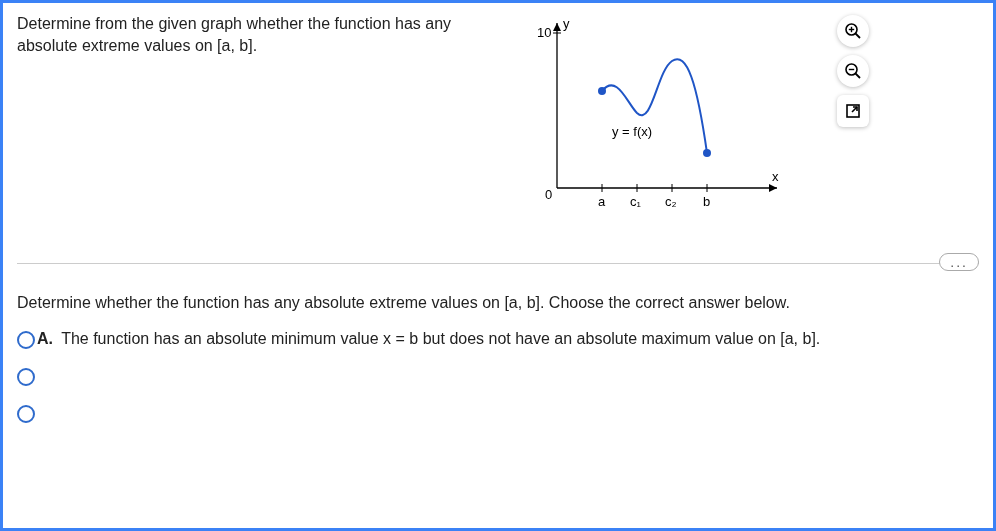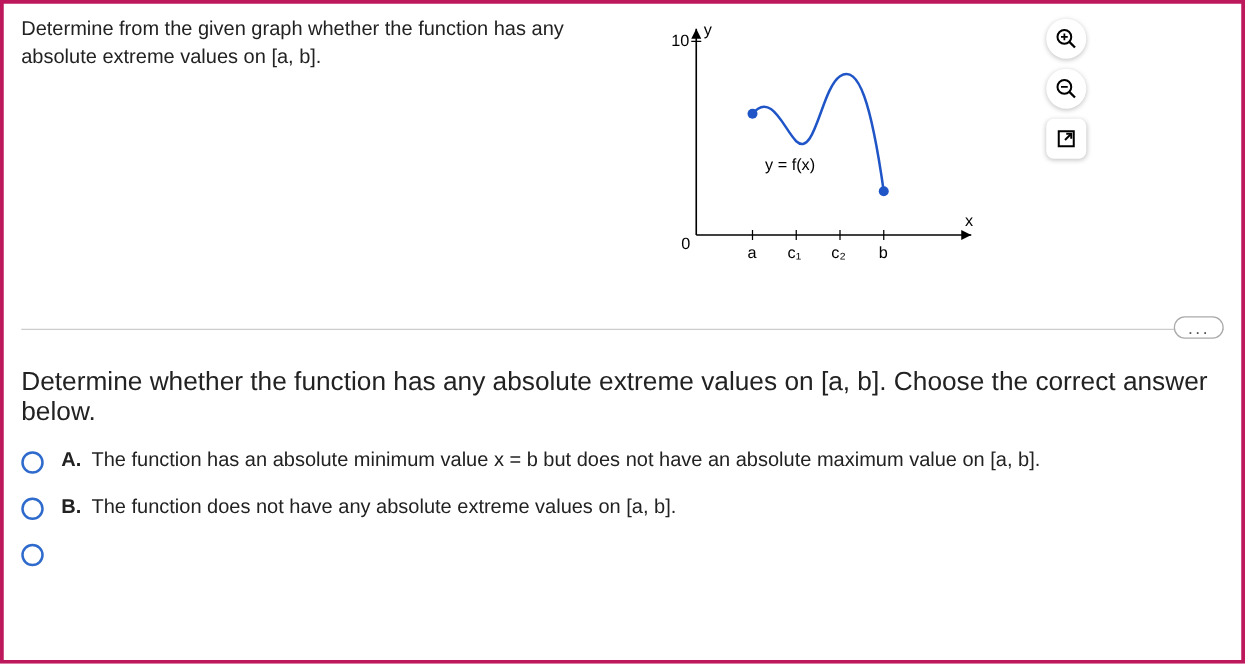--- a/index.html
+++ b/index.html
@@ -1,29 +1,29 @@
 <!DOCTYPE html>
 <html><head>
   <meta charset="utf-8">
   <style>
     * { box-sizing: border-box; margin: 0; padding: 0; }
     body { font-family: Arial, sans-serif; font-size: 16px; color: #222; background: #fff; }
-    .container { width: 996px; height: 531px; border: 3px solid #be185d; padding: 10px 14px; position: relative; }
+    .container { width: 996px; height: 531px; border: 3px solid #3b82f6; padding: 10px 14px; position: relative; }
     .top-section { display: flex; gap: 20px; }
     .question-text { flex: 1; max-width: 480px; line-height: 1.4; font-size: 16px; }
     .graph-area { width: 290px; height: 210px; position: relative; }
     .tools { display: flex; flex-direction: column; gap: 8px; margin-left: 10px; margin-top: 2px; }
     .tool-btn { width: 32px; height: 32px; border-radius: 50%; background: #fff; box-shadow: 0 1px 4px rgba(0,0,0,0.25); display: flex; align-items: center; justify-content: center; cursor: pointer; }
     .tool-btn.sq { border-radius: 6px; }
     .divider-row { position: relative; margin-top: 40px; }
     .hline { border: none; border-top: 1px solid #ccc; }
     .more-btn { position: absolute; right: 0; top: -10px; background: #fff; border: 1px solid #aaa; border-radius: 14px; padding: 1px 10px; font-size: 14px; color: #555; letter-spacing: 2px; cursor: pointer; line-height: 14px; }
-    .instruction { margin-top: 30px; font-size: 21px; }
+    .instruction { margin-top: 30px; font-size: 16px; }
     .choices { margin-top: 18px; }
-    .choice { display: flex; align-items: flex-start; gap: 14px; margin-bottom: 18px; }
+    .choice { display: flex; align-items: flex-start; gap: 2px; margin-bottom: 18px; }
     .radio { width: 18px; height: 18px; border: 2px solid #2f6bcc; border-radius: 50%; flex-shrink: 0; margin-top: 1px; cursor: pointer; }
     .choice-letter { font-weight: bold; margin-right: 4px; }
     svg.graph { width: 290px; height: 210px; }
     .axis { stroke: #000; stroke-width: 1.3; fill: none; }
     .tick { stroke: #000; stroke-width: 1; }
     .curve { stroke: #1f55c6; stroke-width: 2; fill: none; }
     .pt { fill: #1f55c6; }
     .lbl { font-size: 13px; fill: #000; }
   </style>
 </head>
@@ -105,22 +105,18 @@
   <div class="choices">
     <div class="choice">
       <div class="radio"></div>
       <div>
         <span class="choice-letter">A.</span>
         <span>The function has an absolute minimum value x = b but does not have an absolute maximum value on [a, b].</span>
       </div>
     </div>
     <div class="choice">
       <div class="radio"></div>
-      <div>
-        <span class="choice-letter">B.</span>
-        <span>The function does not have any absolute extreme values on [a, b].</span>
-      </div>
     </div>
     <div class="choice">
       <div class="radio"></div>
     </div>
   </div>
 </div>
 
 </body></html>

